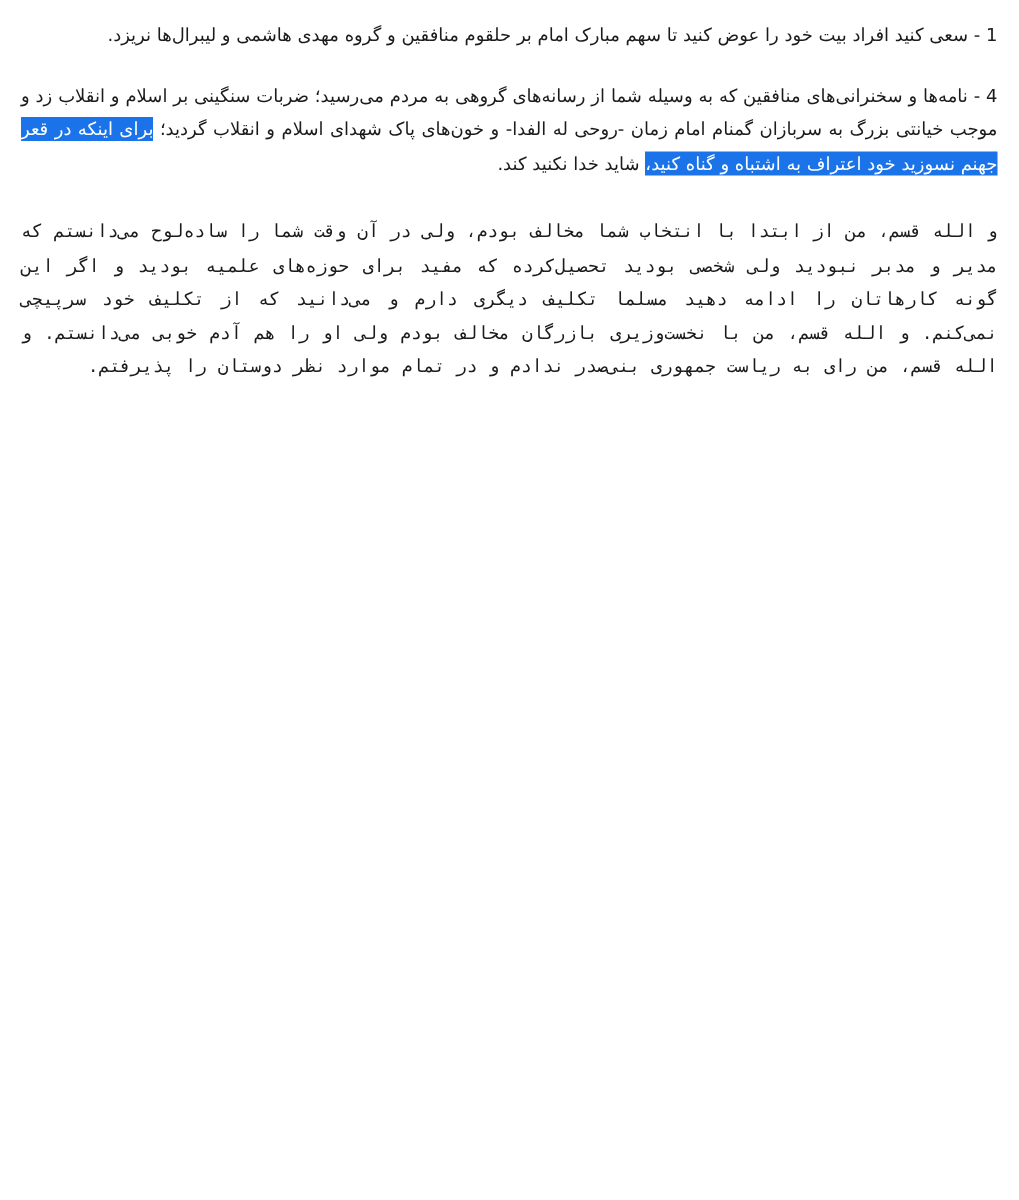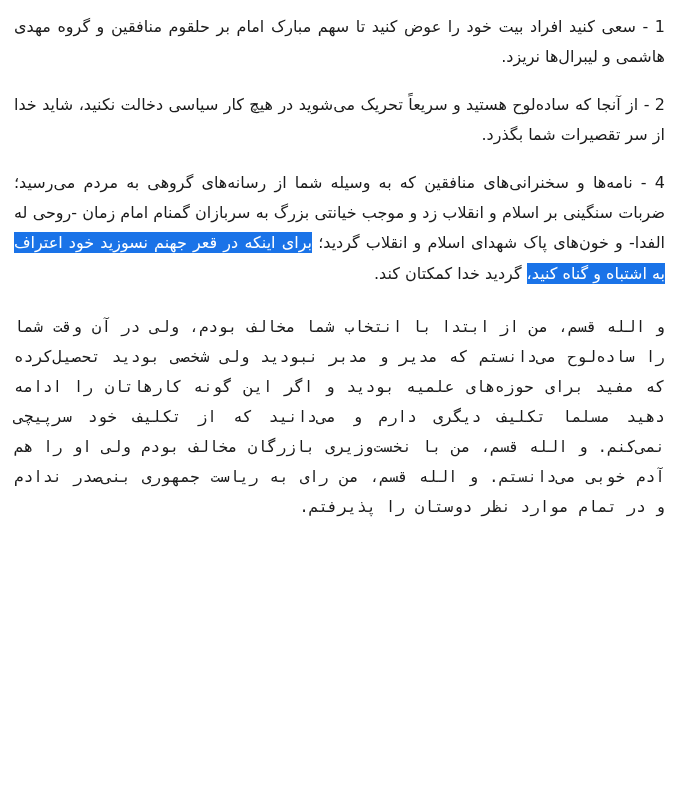--- a/index.html
+++ b/index.html
@@ -15,21 +15,21 @@
   }
   .page {
     width: 679px;
     height: 800px;
     box-sizing: border-box;
     padding: 12px 14px 0 14px;
     direction: rtl;
     text-align: right;
   }
   .para {
-    font-size: 16px;
+    font-size: 12px;
     line-height: 1.88;
     color: #1b1b1b;
     text-align: justify;
     text-align-last: right;
     margin: 0 0 18px 0;
     letter-spacing: 0;
   }
   .para:last-child {
     margin-bottom: 0;
     font-family: Liberation Mono, monospace;
@@ -45,20 +45,19 @@
     -webkit-box-decoration-break: clone;
   }
 </style>
 </head>
 <body>
 
 <div class="page">
 
   <p class="para">1 - سعی کنید افراد بیت خود را عوض کنید تا سهم مبارک امام بر حلقوم منافقین و گروه مهدی هاشمی و لیبرال‌ها نریزد.</p>
 
-  <p class="para">2 - از آنجا که ساده‌لوح هستید و سریعاً تحریک می‌شوید در هیچ کار سیاسی دخالت نکنید، شاید خدا از سر تقصیرات شما بگذرد.</p>
 
 
-  <p class="para para-gap-large"><span>4 - نامه‌ها و سخنرانی‌های منافقین که به وسیله شما از رسانه‌های گروهی به مردم می‌رسید؛ ضربات سنگینی بر اسلام و انقلاب زد و موجب خیانتی بزرگ به سربازان گمنام امام زمان -روحی له الفدا- و خون‌های پاک شهدای اسلام و انقلاب گردید؛ </span><span class="hl">برای اینکه در قعر جهنم نسوزید خود اعتراف به اشتباه و گناه کنید،</span><span> گردید خدا کمکتان کند.</span></p>
+  <p class="para para-gap-large"><span>4 - نامه‌ها و سخنرانی‌های منافقین که به وسیله شما از رسانه‌های گروهی به مردم می‌رسید؛ ضربات سنگینی بر اسلام و انقلاب زد و موجب خیانتی بزرگ به سربازان گمنام امام زمان -روحی له الفدا- و خون‌های پاک شهدای اسلام و انقلاب گردید؛ </span><span class="hl">برای اینکه در قعر جهنم نسوزید خود اعتراف به اشتباه و گناه کنید،</span><span> شاید خدا نکنید کند.</span></p>
 
   <p class="para">و الله قسم، من از ابتدا با انتخاب شما مخالف بودم، ولی در آن وقت شما را ساده‌لوح می‌دانستم که مدیر و مدبر نبودید ولی شخصی بودید تحصیل‌کرده که مفید برای حوزه‌های علمیه بودید و اگر این گونه کارهاتان را ادامه دهید مسلما تکلیف دیگری دارم و می‌دانید که از تکلیف خود سرپیچی نمی‌کنم. و الله قسم، من با نخست‌وزیری بازرگان مخالف بودم ولی او را هم آدم خوبی می‌دانستم. و الله قسم، من رای به ریاست جمهوری بنی‌صدر ندادم و در تمام موارد نظر دوستان را پذیرفتم.</p>
 
 </div>
 
 </body></html>

